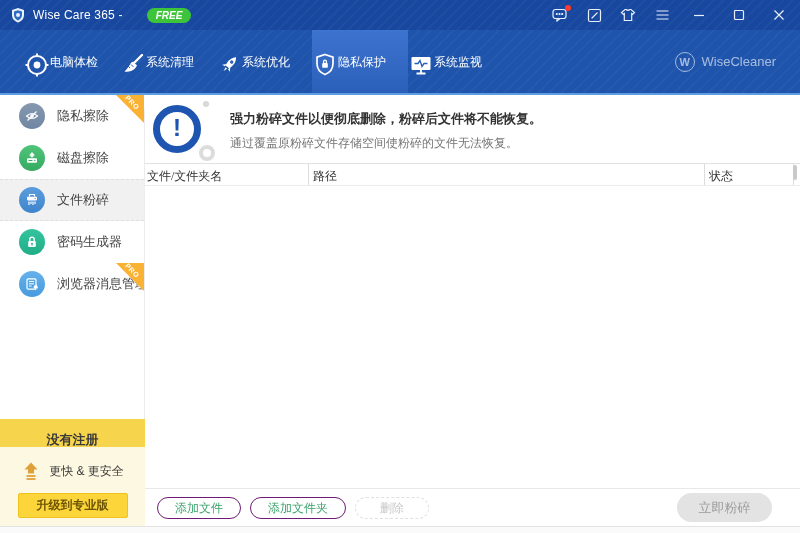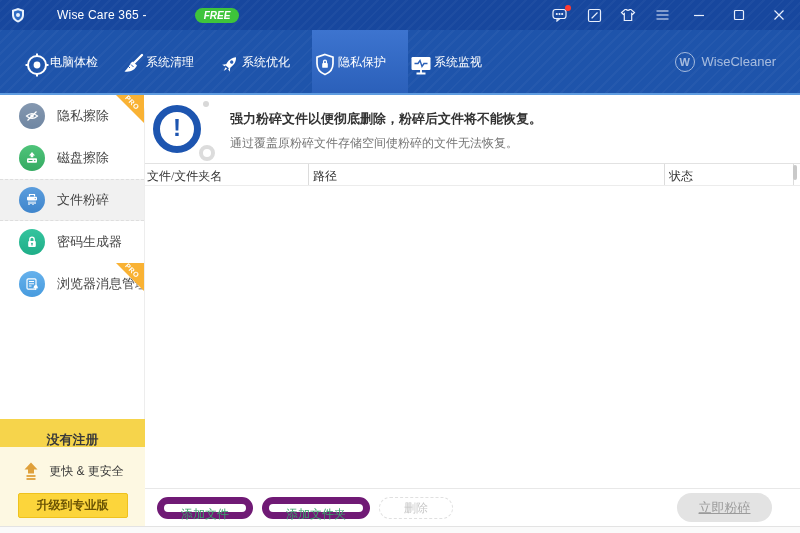--- a/index.html
+++ b/index.html
@@ -3,21 +3,21 @@
 <meta charset="utf-8">
 <style>
   * { margin:0; padding:0; box-sizing:border-box; }
   html,body { width:800px; height:533px; }
   body { font-family:"Liberation Sans","DejaVu Sans",sans-serif; background:#fff; overflow:hidden; }
   .window { position:relative; width:800px; height:533px; background:#fff; overflow:hidden; }
 
   
   .titlebar { position:absolute; left:0; top:0; width:800px; height:30px; background:#17479e;
     background-image:repeating-linear-gradient(135deg, rgba(255,255,255,.03) 0 2px, transparent 2px 7px);
-    display:flex; align-items:center; padding:0 8px 0 10px;gap:24px; }
+    display:flex; align-items:center; padding:0 8px 0 10px; }
   .app-title { color:#fff; font-size:12px; margin-left:7px; letter-spacing:.2px; }
   .free-badge { margin-left:24px; background:#3ec43b; color:#fff; font-size:10px; font-weight:bold; font-style:italic;
     padding:2px 9px; border-radius:9px; line-height:1.1; }
   .tb-right { margin-left:auto; display:flex; align-items:center; gap:14px; }
   .tb-icon { position:relative; width:20px; height:20px; display:flex; align-items:center; justify-content:center; cursor:pointer; }
   .tb-icon svg { stroke:#e9effc; fill:none; stroke-width:1.2; }
   .red-dot { position:absolute; top:0; right:-1px; width:6px; height:6px; background:#ff3a30; border-radius:50%; }
   .win-ctl { width:26px; }
 
   
@@ -68,33 +68,33 @@
     background:#fff; z-index:1; display:flex; align-items:center; justify-content:center; }
   .bang { color:#1d55b0; font-size:24px; font-weight:800; line-height:1; margin-top:-2px; }
   .banner-title { position:absolute; left:85px; top:15px; font-size:13px; font-weight:bold; color:#333; }
   .banner-sub { position:absolute; left:85px; top:40px; font-size:12px; color:#757575; }
 
   .thead { position:absolute; left:0; top:68px; right:0; height:23px; border-top:1px solid #e2e2e2; border-bottom:1px solid #ececec;
     display:flex; background:#fff; }
   .th { font-size:12px; color:#333; padding:4px 0 0 4px; }
   .th1 { width:163px; padding-left:2px;font-family:Liberation Serif, serif; }
   .th2 { width:356px; border-left:1px solid #dcdcdc; }
-  .th3 { flex:1; border-left:1px solid #dcdcdc; }
+  .th3 { flex:1; border-left:1px solid #dcdcdc;margin-left:40px; }
   .th-sep { position:absolute; right:6px; top:0; bottom:0; width:1px; background:#dcdcdc; }
   .tbody { position:absolute; left:0; top:91px; right:0; bottom:38px; background:#fff; }
   .scroll-thumb { position:absolute; right:3px; top:70px; width:4px; height:15px; background:#c9c9c9; border-radius:2px; cursor:pointer; }
 
   .toolbar { position:absolute; left:0; right:0; top:393px; height:38px; border-top:1px solid #e8e8e8; background:#fff;
     display:flex; align-items:center; padding:0 28px 0 12px; gap:9px; }
   .btn { height:22px; padding:0 17px; border-radius:11px; background:#fff; font-size:12px; cursor:pointer; line-height:20px;
     font-family:"Liberation Sans","DejaVu Sans",sans-serif; }
-  .btn-green { border:7px solid #701a75; color:#3aa26b; }
+  .btn-green { border:1px solid #701a75; color:#3aa26b; }
   .btn-gray { border:1px dashed #e0e0e0; color:#c8c8c8; cursor:default; padding:0 24px;text-align:right; }
   .btn-shred { margin-left:auto; width:95px; height:29px; border:none; border-radius:15px; background:#e3e3e3; color:#9b9b9b;
-    font-size:13px; cursor:default; font-family:"Liberation Sans","DejaVu Sans",sans-serif;text-decoration:underline; }
+    font-size:13px; cursor:default; font-family:"Liberation Sans","DejaVu Sans",sans-serif; }
 
   .bottom-edge { position:absolute; left:0; right:0; top:526px; height:7px; background:#fafafa; border-top:1px solid #e3e3e3; }
 </style>
 </head>
 <body>
 
 <div class="window">
 
   <div class="titlebar">
     <svg width="16" height="16" viewBox="0 0 16 16">

